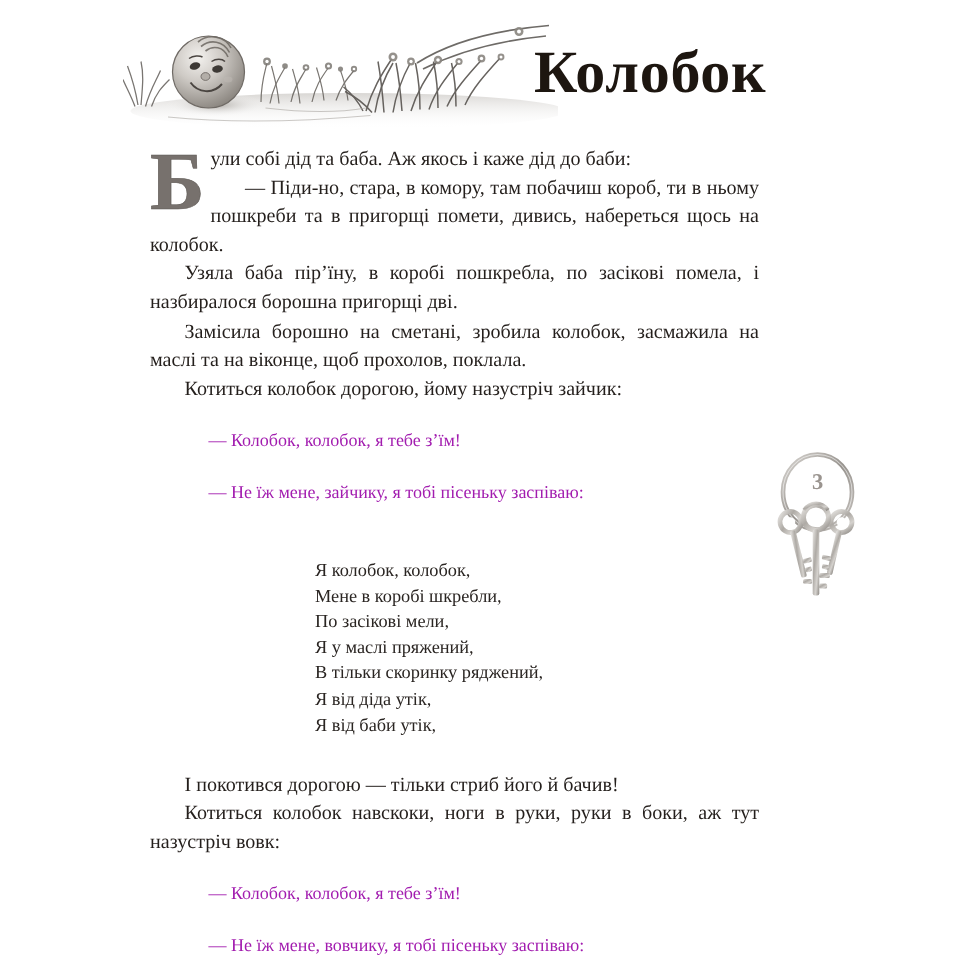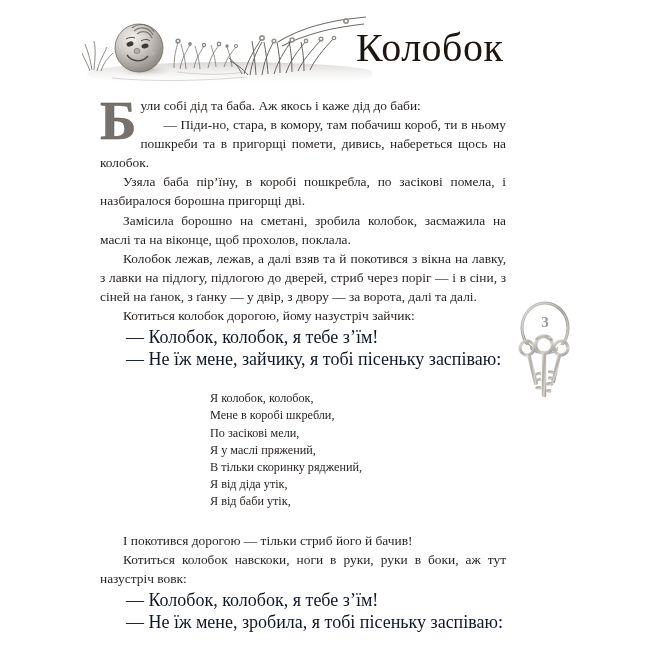--- a/index.html
+++ b/index.html
@@ -34,21 +34,21 @@
   }
   #title {
     position: absolute;
     left: 356px;
     top: 26px;
     font-family: "Liberation Serif", "DejaVu Serif", serif;
     font-size: 40px;
     line-height: 44px;
     letter-spacing: 0.5px;
     color: #1d1610;
-    font-weight: 400;
+    font-weight: 700;
     white-space: nowrap;
   }
 
   
   #column {
     position: absolute;
     left: 100px;
     top: 96px;
     width: 406px;
   }
@@ -72,26 +72,26 @@
     font-weight: 700;
     color: #77716d;
     margin: 1px 4px 0 0;
     padding: 0;
     -webkit-text-stroke: 0.4px #5d5854;
   }
   #para-open { text-indent: 0; }
 
   
   .dialogue {
-    margin: 3px;
-    font-size: 18px;
+    margin: 16px;
+    font-size: 12px;
     line-height: 19.1px;
     text-indent: 0;
     padding-left: 23px;
-    color: #0f172a;
+    color: #a21caf;
     white-space: nowrap;
   }
 
   
   .verse {
     margin: 13px;
     padding-left: 97px;
     font-size: 12.2px;
     line-height: 17.1px;
     color: #2a2522;
@@ -253,21 +253,20 @@
     <div id="title">Колобок</div>
   </div>
 
   <div id="column">
 
     <p class="para" id="para-open"><span id="dropcap">Б</span><span>ули собі дід та баба. Аж якось і каже дід до баби:</span></p>
 
     <p class="para">— Піди-но, стара, в комору, там побачиш короб, ти в ньому пошкреби та в пригорщі помети, дивись, набереться щось на колобок.</p>
     <p class="para">Узяла баба пір’їну, в коробі пошкребла, по засікові помела, і назбиралося борошна пригорщі дві.</p>
     <p class="para">Замісила борошно на сметані, зробила колобок, засмажила на маслі та на віконце, щоб прохолов, поклала.</p>
-    <p class="para">Колобок лежав, лежав, а далі взяв та й покотився з вікна на лавку, з лавки на підлогу, підлогою до дверей, стриб через поріг — і в сіни, з сіней на ґанок, з ґанку — у двір, з двору — за ворота, далі та далі.</p>
     <p class="para">Котиться колобок дорогою, йому назустріч зайчик:</p>
 
     <p class="dialogue">— Колобок, колобок, я тебе з’їм!</p>
     <p class="dialogue">— Не їж мене, зайчику, я тобі пісеньку заспіваю:</p>
 
     <div class="gap-s"></div>
     <div class="verse">
       <div class="verse-line">Я колобок, колобок,</div>
       <div class="verse-line">Мене в коробі шкребли,</div>
       <div class="verse-line">По засікові мели,</div>
@@ -275,21 +274,21 @@
       <div class="verse-line">В тільки скоринку ряджений,</div>
       <div class="verse-line">Я від діда утік,</div>
       <div class="verse-line">Я від баби утік,</div>
     </div>
     <div class="gap-m"></div>
 
     <p class="para">І покотився дорогою — тільки стриб його й бачив!</p>
     <p class="para">Котиться колобок навскоки, ноги в руки, руки в боки, аж тут назустріч вовк:</p>
 
     <p class="dialogue">— Колобок, колобок, я тебе з’їм!</p>
-    <p class="dialogue">— Не їж мене, зробила, я тобі пісеньку заспіваю:</p>
+    <p class="dialogue">— Не їж мене, вовчику, я тобі пісеньку заспіваю:</p>
 
     <div class="gap-s"></div>
     <div class="verse">
       <div class="verse-line">Я колобок, колобок,</div>
       <div class="verse-line">Мене в коробі шкребли,</div>
       <div class="verse-line">По засікові мели,</div>
 
     </div>
   </div>
 

